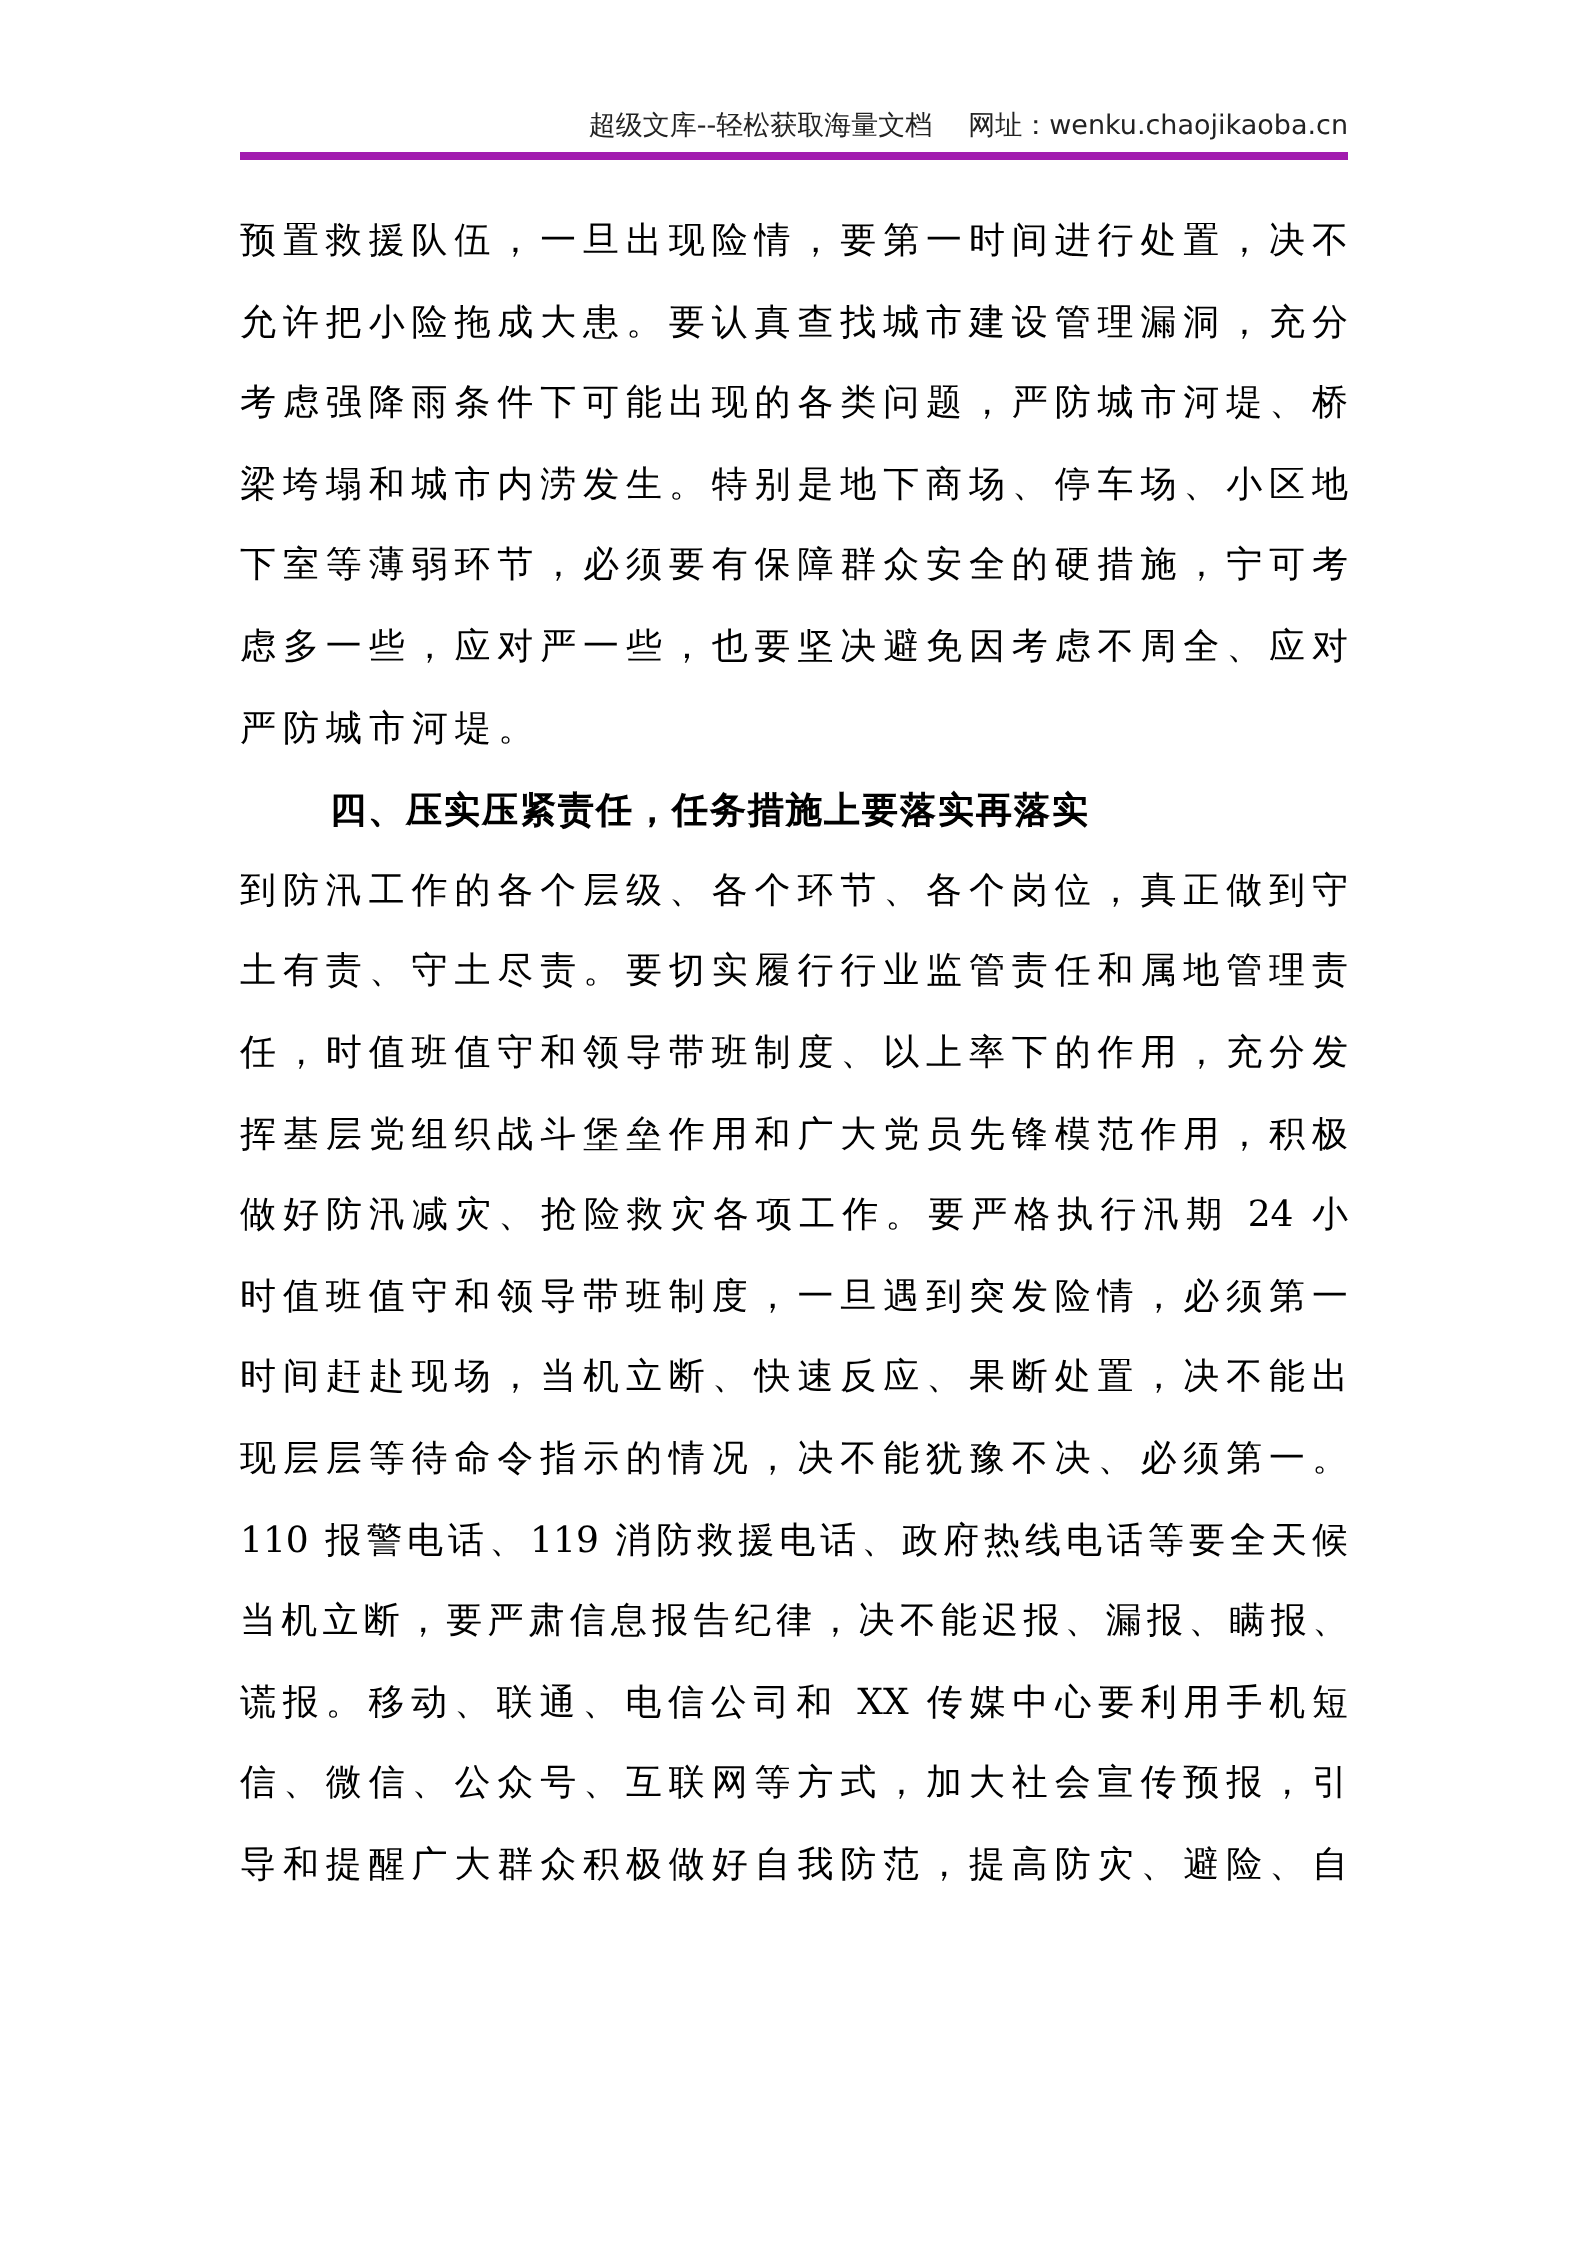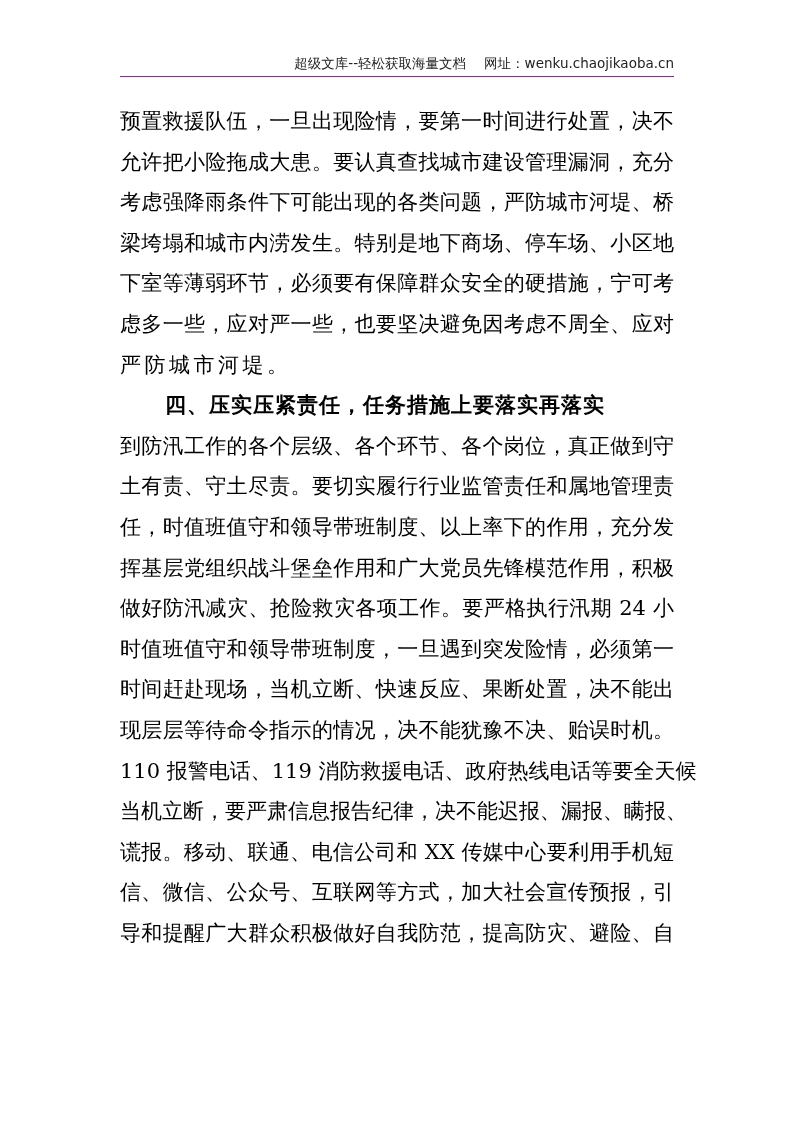--- a/index.html
+++ b/index.html
@@ -14,41 +14,41 @@
       overflow: hidden;
       font-family: "DejaVu Serif", "Liberation Serif", serif;
       color: #000000;
     }
     .page-header {
       position: absolute;
       left: 120px;
       top: 50px;
       width: 554px;
       height: 26px;
-      border-bottom: 1px solid #a21caf;
+      border-bottom: 4px solid #a21caf;
       text-align: right;
       font-family: "DejaVu Sans", "Liberation Sans", sans-serif;
       font-size: 13.5px;
       line-height: 26px;
       color: #222222;
       white-space: nowrap;
     }
     .page-header .site-name {
       margin-right: 18px;
     }
     .body-text {
       position: absolute;
       left: 120px;
       top: 101px;
       width: 554px;
     }
     .line {
       height: 40.6px;
       line-height: 40.6px;
-      font-size: 21px;
+      font-size: 18px;
       white-space: nowrap;
       text-align: justify;
       text-align-last: justify;
       letter-spacing: 0;
     }
     .line.last {
       text-align-last: left;
       letter-spacing: 3.5px;
     }
     .line.indent {
@@ -77,19 +77,19 @@
   <div class="line">虑多一些，应对严一些，也要坚决避免因考虑不周全、应对</div>
   <div class="line last">严防城市河堤。</div>
   <div class="line indent heading">四、压实压紧责任，任务措施上要落实再落实</div>
   <div class="line">到防汛工作的各个层级、各个环节、各个岗位，真正做到守</div>
   <div class="line">土有责、守土尽责。要切实履行行业监管责任和属地管理责</div>
   <div class="line">任，时值班值守和领导带班制度、以上率下的作用，充分发</div>
   <div class="line">挥基层党组织战斗堡垒作用和广大党员先锋模范作用，积极</div>
   <div class="line">做好防汛减灾、抢险救灾各项工作。要严格执行汛期 24 小</div>
   <div class="line">时值班值守和领导带班制度，一旦遇到突发险情，必须第一</div>
   <div class="line">时间赶赴现场，当机立断、快速反应、果断处置，决不能出</div>
-  <div class="line">现层层等待命令指示的情况，决不能犹豫不决、贻误时机。</div>
+  <div class="line">现层层等待命令指示的情况，决不能犹豫不决、必须第一。</div>
   <div class="line">110 报警电话、119 消防救援电话、政府热线电话等要全天候</div>
   <div class="line">当机立断，要严肃信息报告纪律，决不能迟报、漏报、瞒报、</div>
   <div class="line">谎报。移动、联通、电信公司和 XX 传媒中心要利用手机短</div>
   <div class="line">信、微信、公众号、互联网等方式，加大社会宣传预报，引</div>
   <div class="line">导和提醒广大群众积极做好自我防范，提高防灾、避险、自</div>
 </div>
 
 </body></html>

